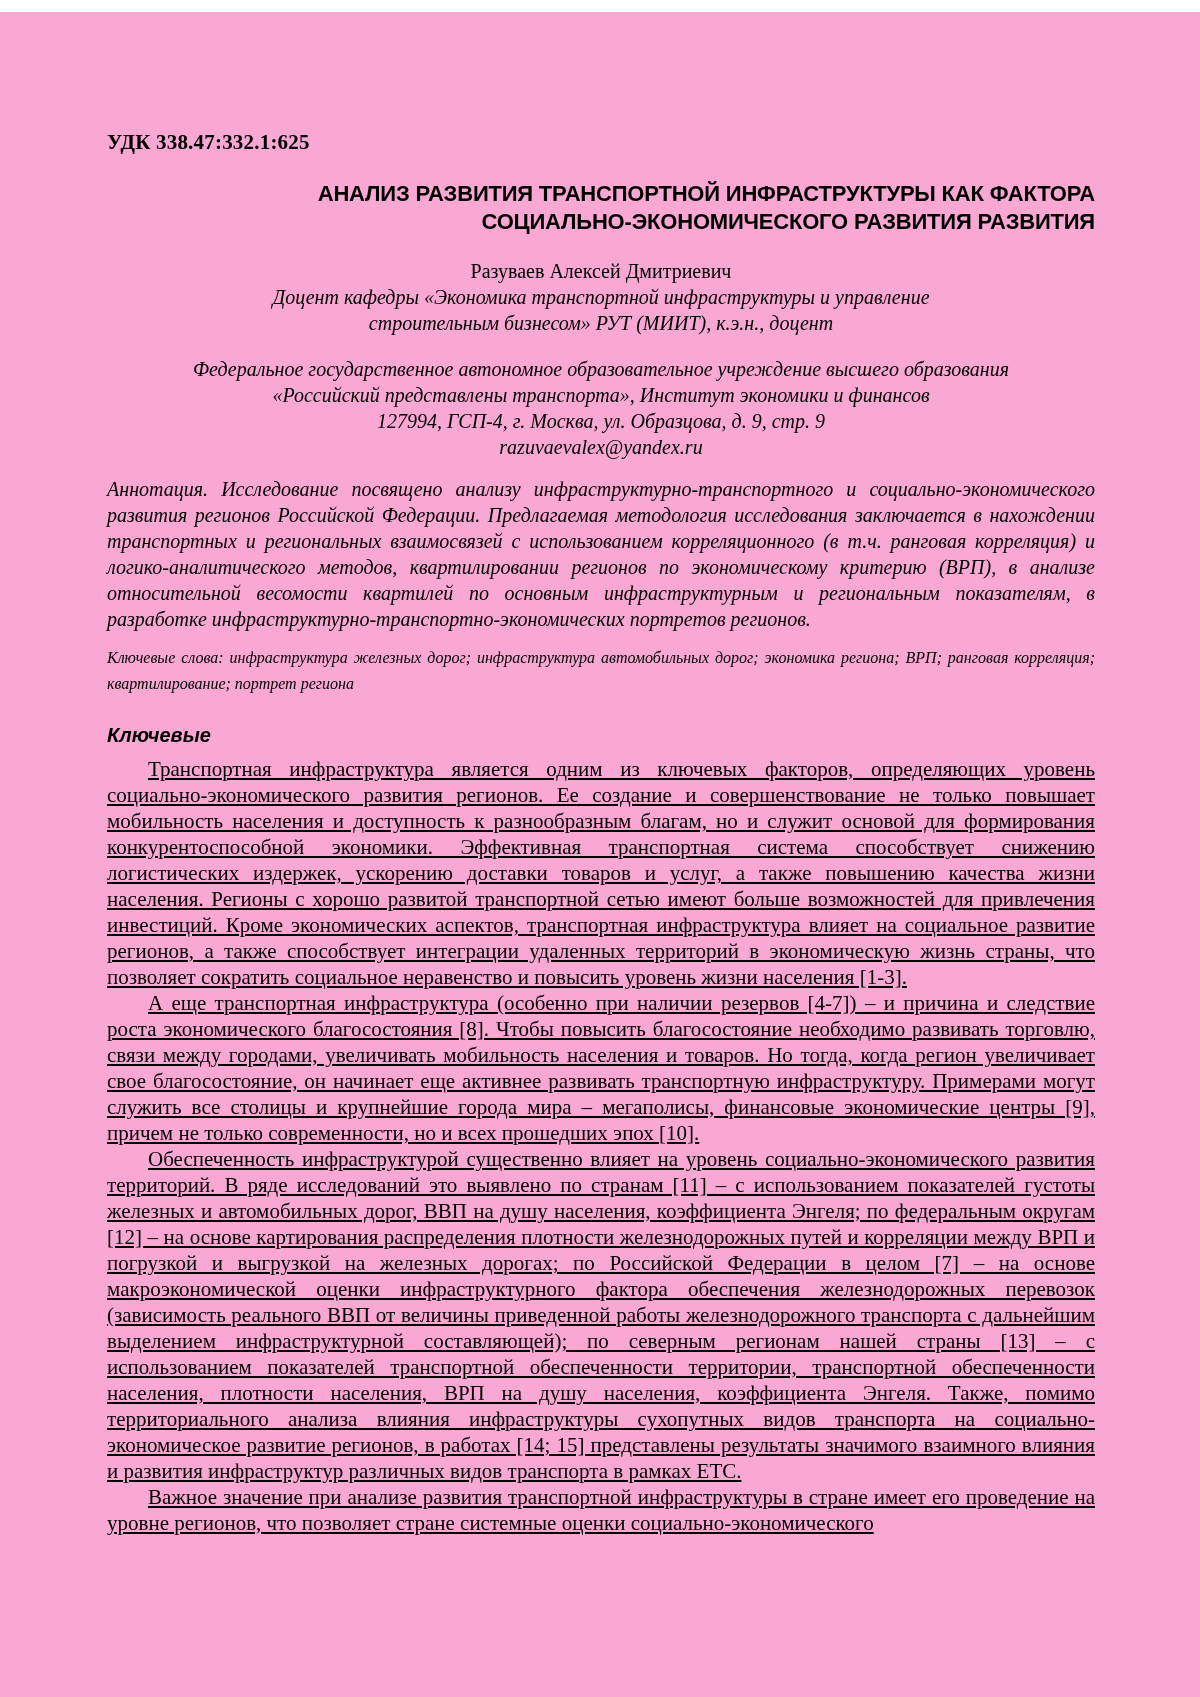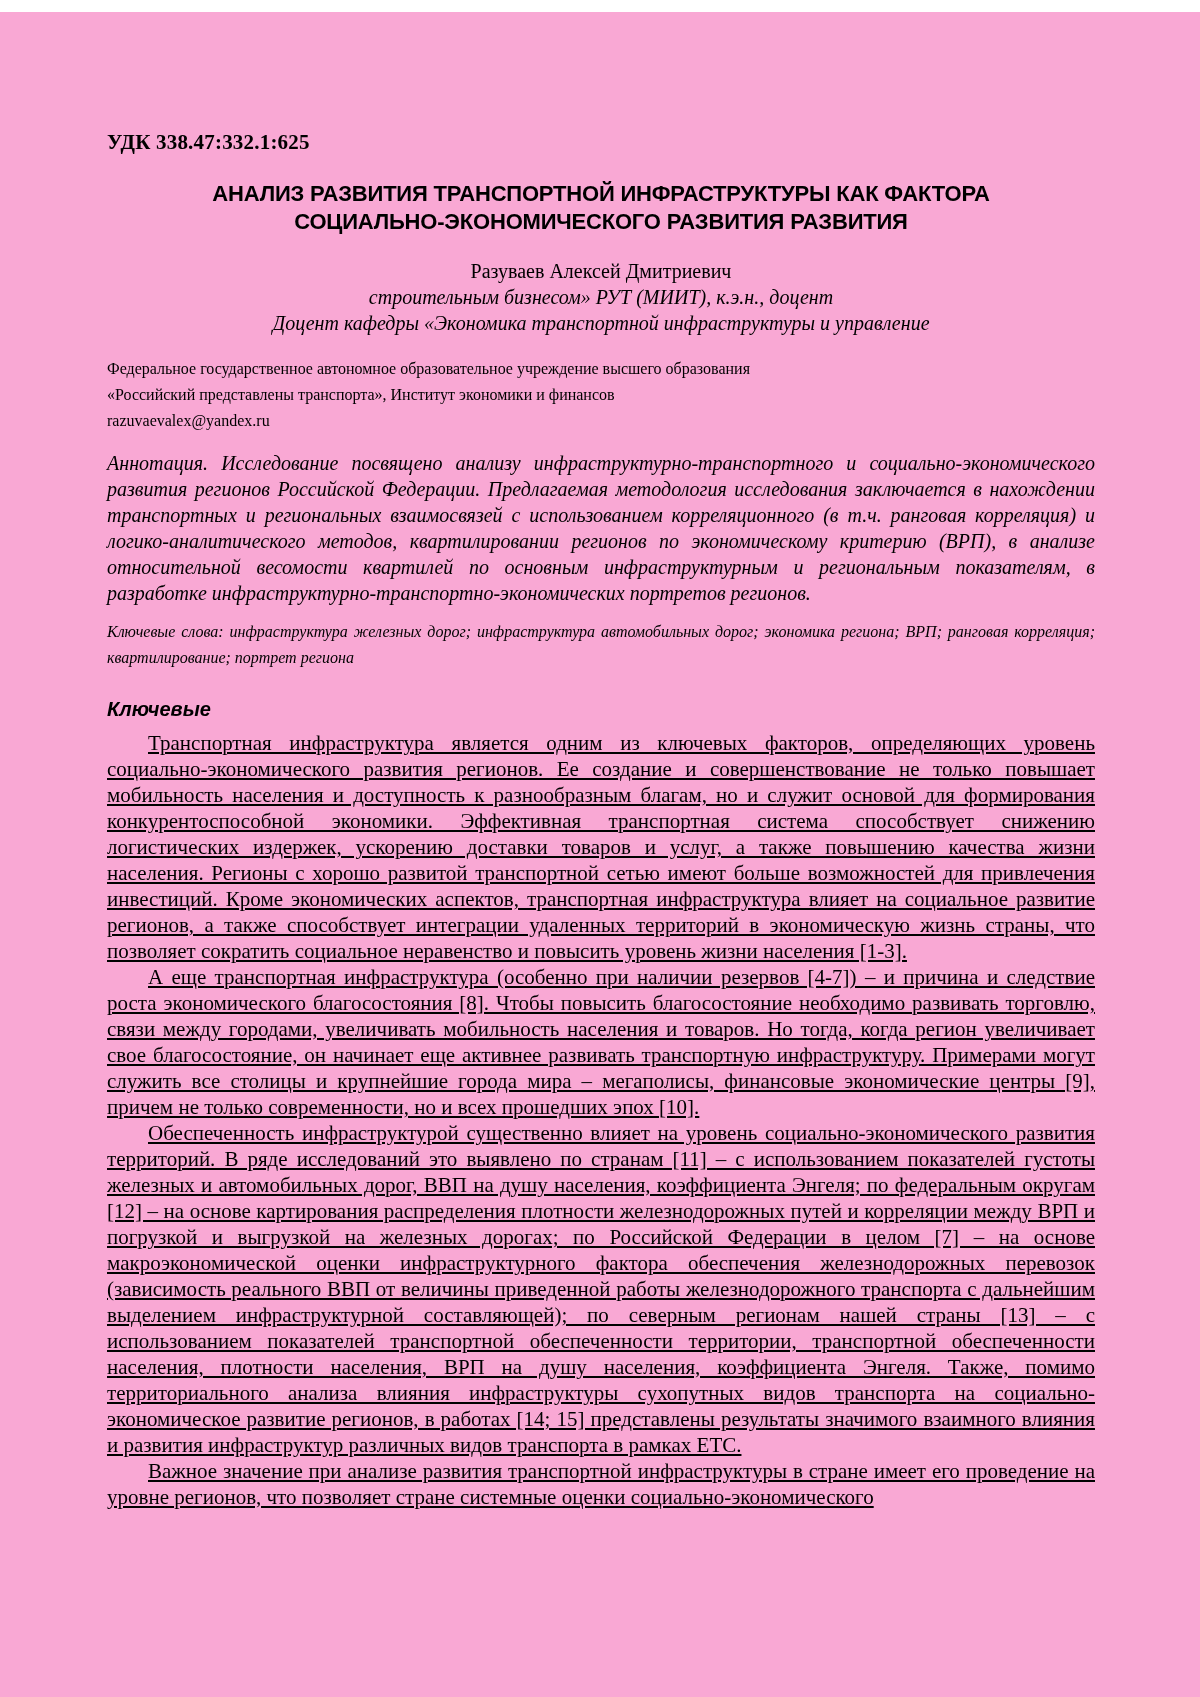--- a/index.html
+++ b/index.html
@@ -16,21 +16,21 @@
     overflow: hidden;
   }
   .udc {
     font-weight: bold;
     font-size: 21px;
     line-height: 24px;
     letter-spacing: 0.2px;
   }
   .paper-title {
     margin-top: 26px;
-    text-align: center;
+    text-align: right;
     font-family: "Liberation Sans", sans-serif;
     font-weight: bold;
     font-size: 22px;
     line-height: 28px;
     letter-spacing: -0.2px;
   }
   .author-name {
     margin-top: 22px;
     text-align: center;
     font-weight: normal;
@@ -38,21 +38,23 @@
     line-height: 26px;
   }
   .author-position {
     text-align: center;
     font-style: italic;
     font-size: 20px;
     line-height: 26px;
   }
   .affiliation {
     margin-top: 20px;
-    font-size: 16px;
+    text-align: center;
+    font-style: italic;
+    font-size: 20px;
     line-height: 26px;
   }
   .abstract {
     margin-top: 16px;
     text-align: justify;
     font-style: italic;
     font-size: 20px;
     line-height: 26px;
   }
   .keywords {
@@ -87,27 +89,28 @@
   <div class="udc">УДК 338.47:332.1:625</div>
 
   <div class="paper-title">
     <div>АНАЛИЗ РАЗВИТИЯ ТРАНСПОРТНОЙ ИНФРАСТРУКТУРЫ КАК ФАКТОРА</div>
     <div>СОЦИАЛЬНО-ЭКОНОМИЧЕСКОГО РАЗВИТИЯ РАЗВИТИЯ</div>
   </div>
 
   <div class="author-name">Разуваев Алексей Дмитриевич</div>
 
   <div class="author-position">
+    <div>Доцент кафедры «Экономика транспортной инфраструктуры и управление</div>
     <div>строительным бизнесом» РУТ (МИИТ), к.э.н., доцент</div>
-    <div>Доцент кафедры «Экономика транспортной инфраструктуры и управление</div>
   </div>
 
   <div class="affiliation">
     <div>Федеральное государственное автономное образовательное учреждение высшего образования</div>
     <div>«Российский представлены транспорта», Институт экономики и финансов</div>
+    <div>127994, ГСП-4, г. Москва, ул. Образцова, д. 9, стр. 9</div>
     <div>razuvaevalex@yandex.ru</div>
   </div>
 
   <div class="abstract">Аннотация. Исследование посвящено анализу инфраструктурно-транспортного и социально-экономического развития регионов Российской Федерации. Предлагаемая методология исследования заключается в нахождении транспортных и региональных взаимосвязей с использованием корреляционного (в т.ч. ранговая корреляция) и логико-аналитического методов, квартилировании регионов по экономическому критерию (ВРП), в анализе относительной весомости квартилей по основным инфраструктурным и региональным показателям, в разработке инфраструктурно-транспортно-экономических портретов регионов.</div>
 
   <div class="keywords">Ключевые слова: инфраструктура железных дорог; инфраструктура автомобильных дорог; экономика региона; ВРП; ранговая корреляция; квартилирование; портрет региона</div>
 
   <div class="section-heading">Ключевые</div>
 
   <div class="body-text">

